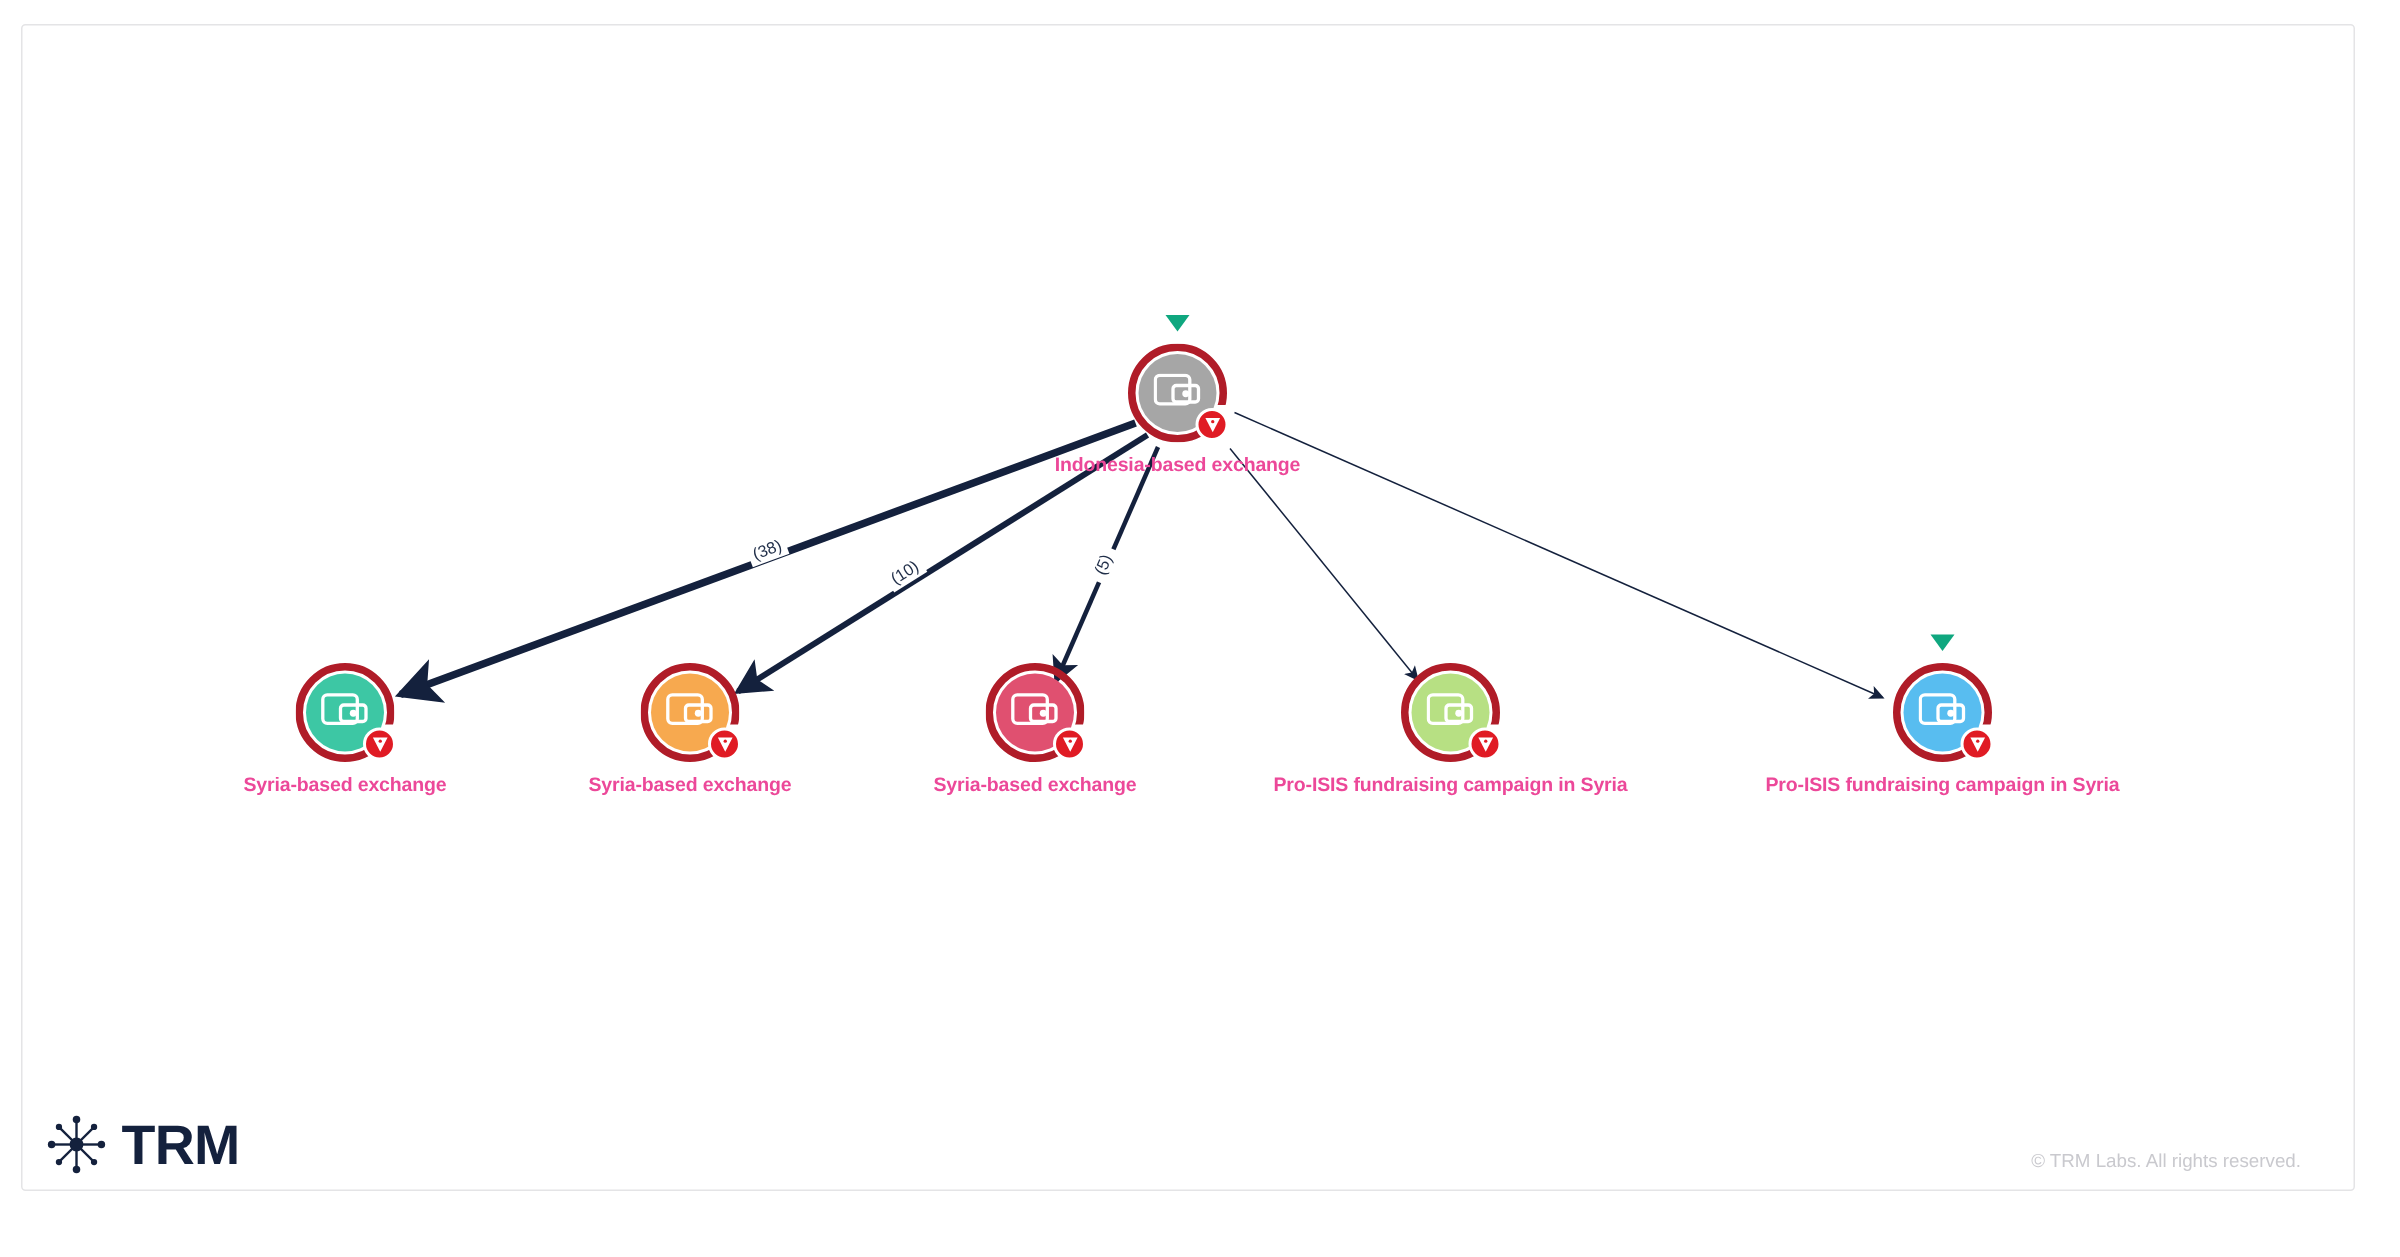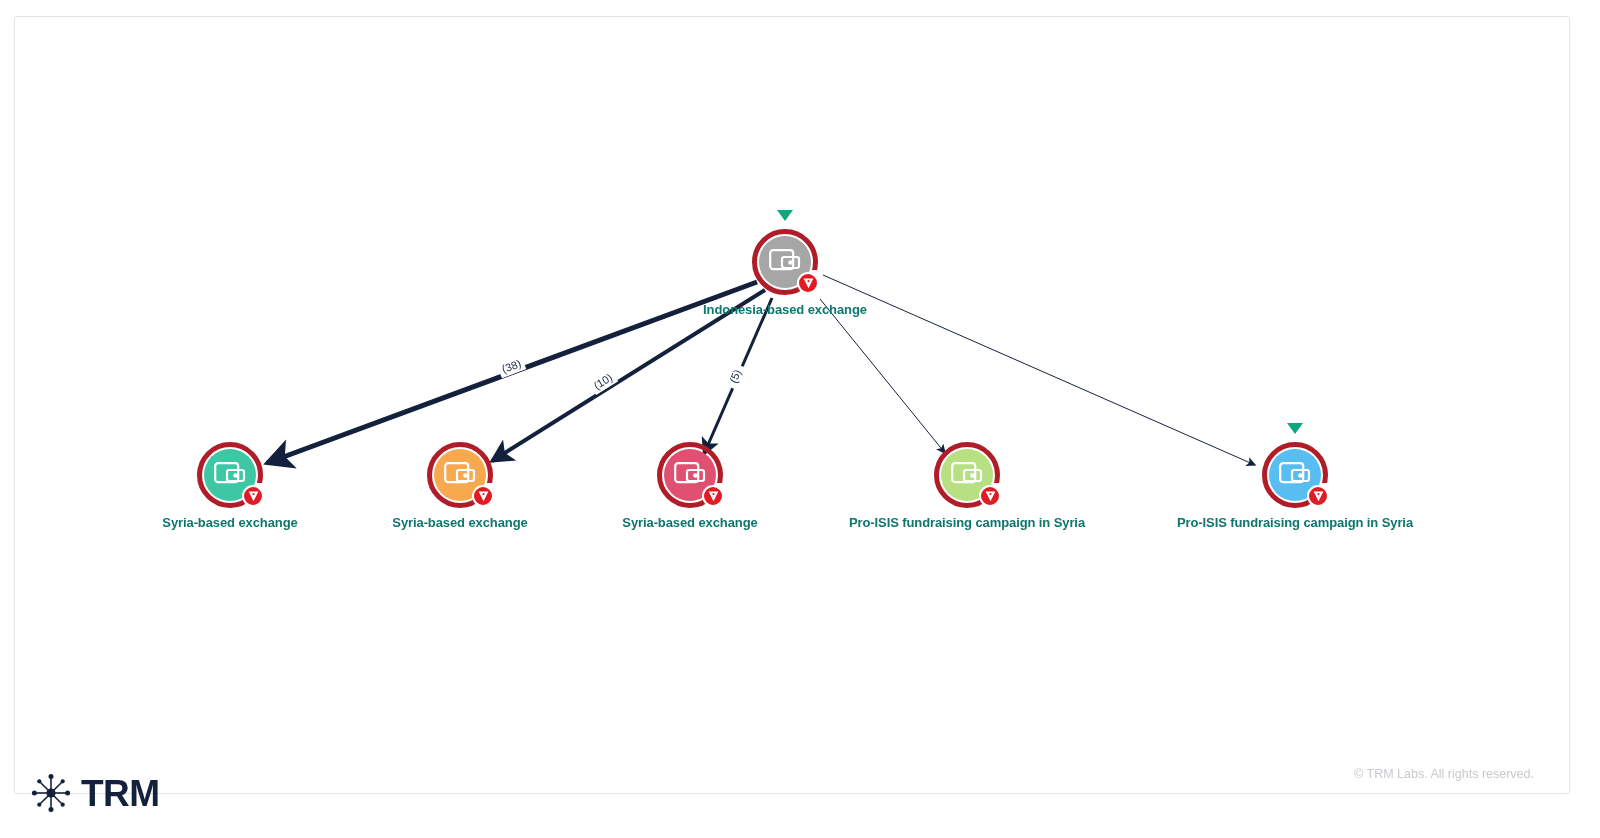--- a/index.html
+++ b/index.html
@@ -97,34 +97,33 @@
   }
   .node-label {
     position: absolute;
     top: 40px;
     left: -220px;
     width: 440px;
     text-align: center;
     font-family: "Liberation Sans", sans-serif;
     font-size: 13px;
     font-weight: bold;
-    color: #0f766e;
+    color: #ec4899;
     letter-spacing: -0.1px;
     white-space: nowrap;
   }
 
   
   #footer-logo {
     position: absolute;
     left: 30px;
     top: 742px;
     display: flex;
     align-items: center;
     gap: 9px;
-    margin-top: 30px;
   }
   #logo-mark svg { display: block; }
   #logo-text {
     font-family: "Liberation Sans", sans-serif;
     font-size: 37px;
     font-weight: bold;
     color: #14213d;
     letter-spacing: -0.5px;
     line-height: 1;
   }

